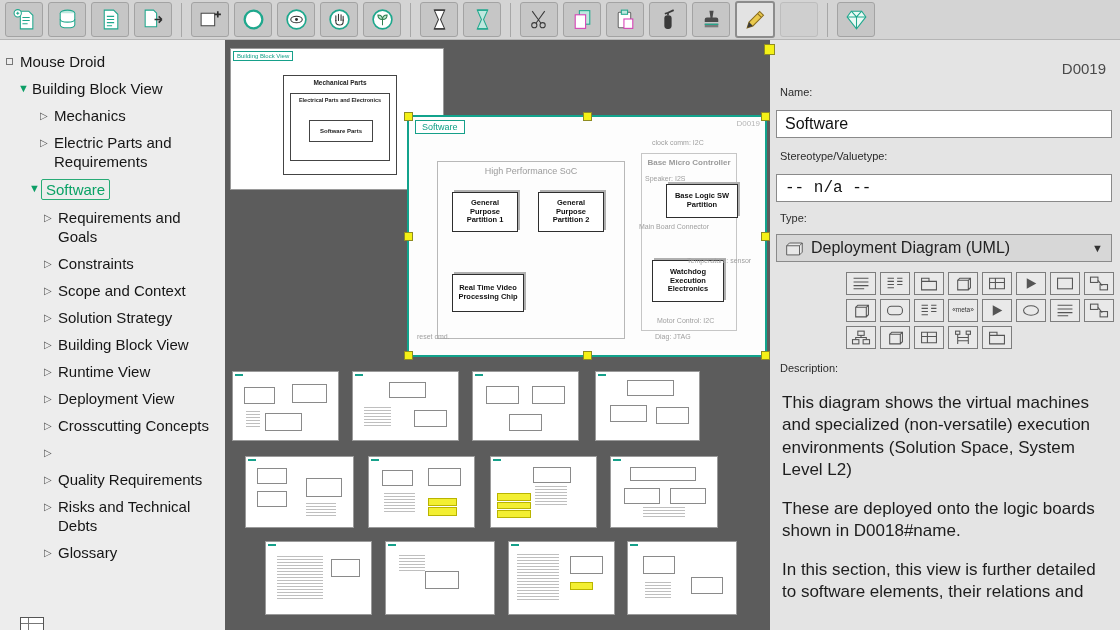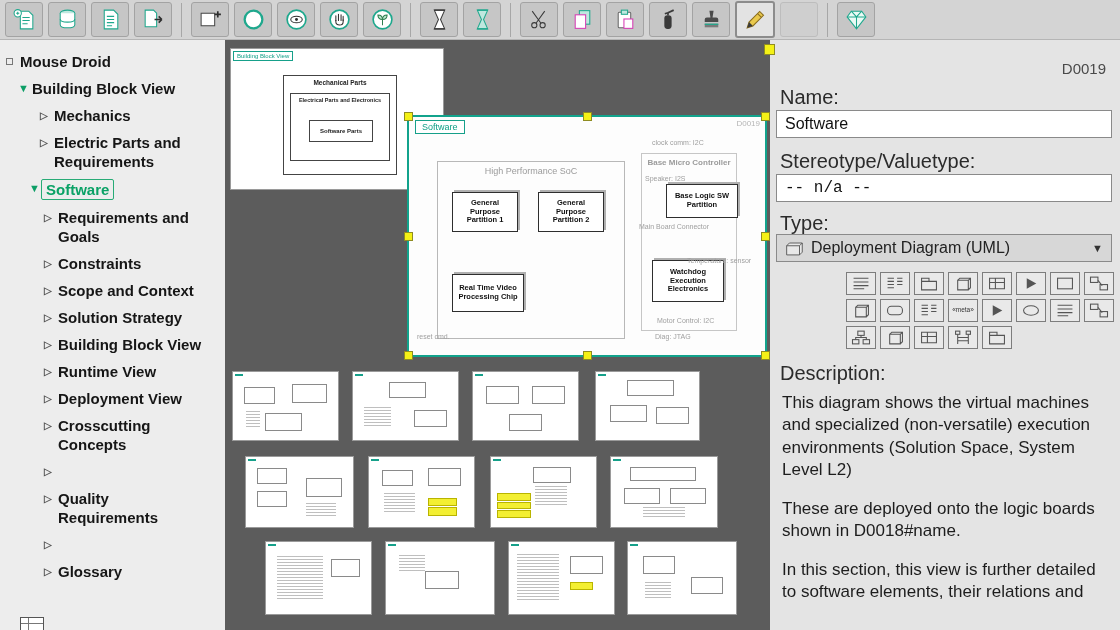--- a/index.html
+++ b/index.html
@@ -13,21 +13,21 @@
   .tb-btn{width:36px;height:33px;background:#c6c6c6;border:1px solid #a3a3a3;border-radius:3px;
           display:flex;align-items:center;justify-content:center;flex:none;}
   .tb-btn.active{background:#e3e3e3;border:2px solid #8c8c8c;}
   .tb-btn.blank{background:#cfcfcf;border:1px solid #bdbdbd;}
   .tb-btn svg{width:25px;height:25px;}
   .tb-sep{width:1px;height:34px;background:#a7a7a7;margin:0 4px;flex:none;}
 
   
   .sidebar{position:absolute;left:0;top:40px;bottom:0;width:225px;background:#ededed;overflow:hidden;
            padding-top:8px;box-sizing:border-box;}
-  .ti{display:flex;align-items:flex-start;padding:4px 14px;font-size:15px;line-height:19px;cursor:default;font-weight:bold;}
+  .ti{display:flex;align-items:flex-start;padding:4px 14px;font-size:15px;line-height:19px;cursor:default;}
   .ti .tw{width:14px;flex:none;font-size:10px;line-height:19px;color:#555;text-align:left;}
   .ti .tw.exp{color:#0d9e66;font-size:11px;}
   .ti .tl{color:#161616;}
   .ti .tl.sel{color:#0aa266;border:1px solid #27ab76;border-radius:2px;padding:0 4px;margin-left:-2px;}
   .l0{padding-left:6px;} .l1{padding-left:18px;} .l2{padding-left:40px;} .l2s{padding-left:29px;} .l3{padding-left:44px;}
   .sq{display:inline-block;width:5px;height:5px;border:1px solid #777;margin-top:6px;}
   .sb-bottom{position:absolute;left:20px;bottom:-7px;width:22px;height:18px;background:#fff;border:1px solid #555;}
   .sb-bottom:before{content:"";position:absolute;left:0;top:5px;right:0;height:1px;background:#777;}
   .sb-bottom:after{content:"";position:absolute;left:7px;top:0;bottom:0;width:1px;background:#777;}
 
@@ -60,21 +60,21 @@
   .unode{position:absolute;background:#fff;border:1.5px solid #2e2e2e;box-shadow:2px -2px 0 #b0b0b0;
          display:flex;align-items:center;justify-content:center;text-align:center;
          font-size:7.5px;font-weight:bold;color:#111;line-height:1.15;padding:2px;box-sizing:border-box;}
   .dlabel{position:absolute;font-size:7px;color:#a0a0a0;white-space:nowrap;}
   .handle{position:absolute;width:9px;height:9px;background:#f4f116;border:1px solid #8f8c22;z-index:6;box-sizing:border-box;}
   .stray-handle{position:absolute;right:-5px;top:4px;width:9px;height:9px;background:#f4f116;border:1px solid #8f8c22;z-index:6;}
 
   
   .panel{position:absolute;right:0;top:40px;bottom:0;width:350px;background:#e4e4e4;box-sizing:border-box;}
   .p-id{position:absolute;top:20px;right:14px;font-size:15px;color:#4a4a4a;}
-  .p-label{position:absolute;left:10px;font-size:20px;color:#2b2b2b;}
+  .p-label{position:absolute;left:10px;font-size:11px;color:#2b2b2b;}
   .p-input{position:absolute;left:6px;width:336px;height:28px;background:#fff;border:1px solid #8a8a8a;
            font-family:"Liberation Sans",sans-serif;font-size:16px;color:#111;padding:0 8px;box-sizing:border-box;}
   .p-input.center{font-family:Liberation Mono, monospace;}
   .p-select{position:absolute;left:6px;top:194px;width:336px;height:28px;background:#d7d7d7;border:1px solid #8a8a8a;
             display:flex;align-items:center;gap:6px;padding:0 6px;box-sizing:border-box;font-size:16px;color:#222;}
   .p-select .spacer{flex:1;}
   .p-select .arrow{font-size:11px;color:#333;padding-right:2px;}
   .tgrid{position:absolute;left:76px;top:232px;width:272px;display:flex;flex-wrap:wrap;gap:4px;}
   .gi{width:30px;height:23px;background:#e9e9e9;border:1px solid #7d7d7d;display:flex;align-items:center;
       justify-content:center;box-sizing:border-box;}
@@ -319,20 +319,21 @@
       </div>
   <div class="ti l3">
         <span class="tw">▷</span>
       </div>
   <div class="ti l3">
         <span class="tw">▷</span>
         <span class="tl">Quality Requirements</span>
       </div>
   <div class="ti l3">
         <span class="tw">▷</span>
+        <span class="tl">Risks and Technical Debts</span>
       </div>
   <div class="ti l3">
         <span class="tw">▷</span>
         <span class="tl">Glossary</span>
       </div>
   <div class="sb-bottom"></div>
 </div>
 
 <div class="canvas">
 

